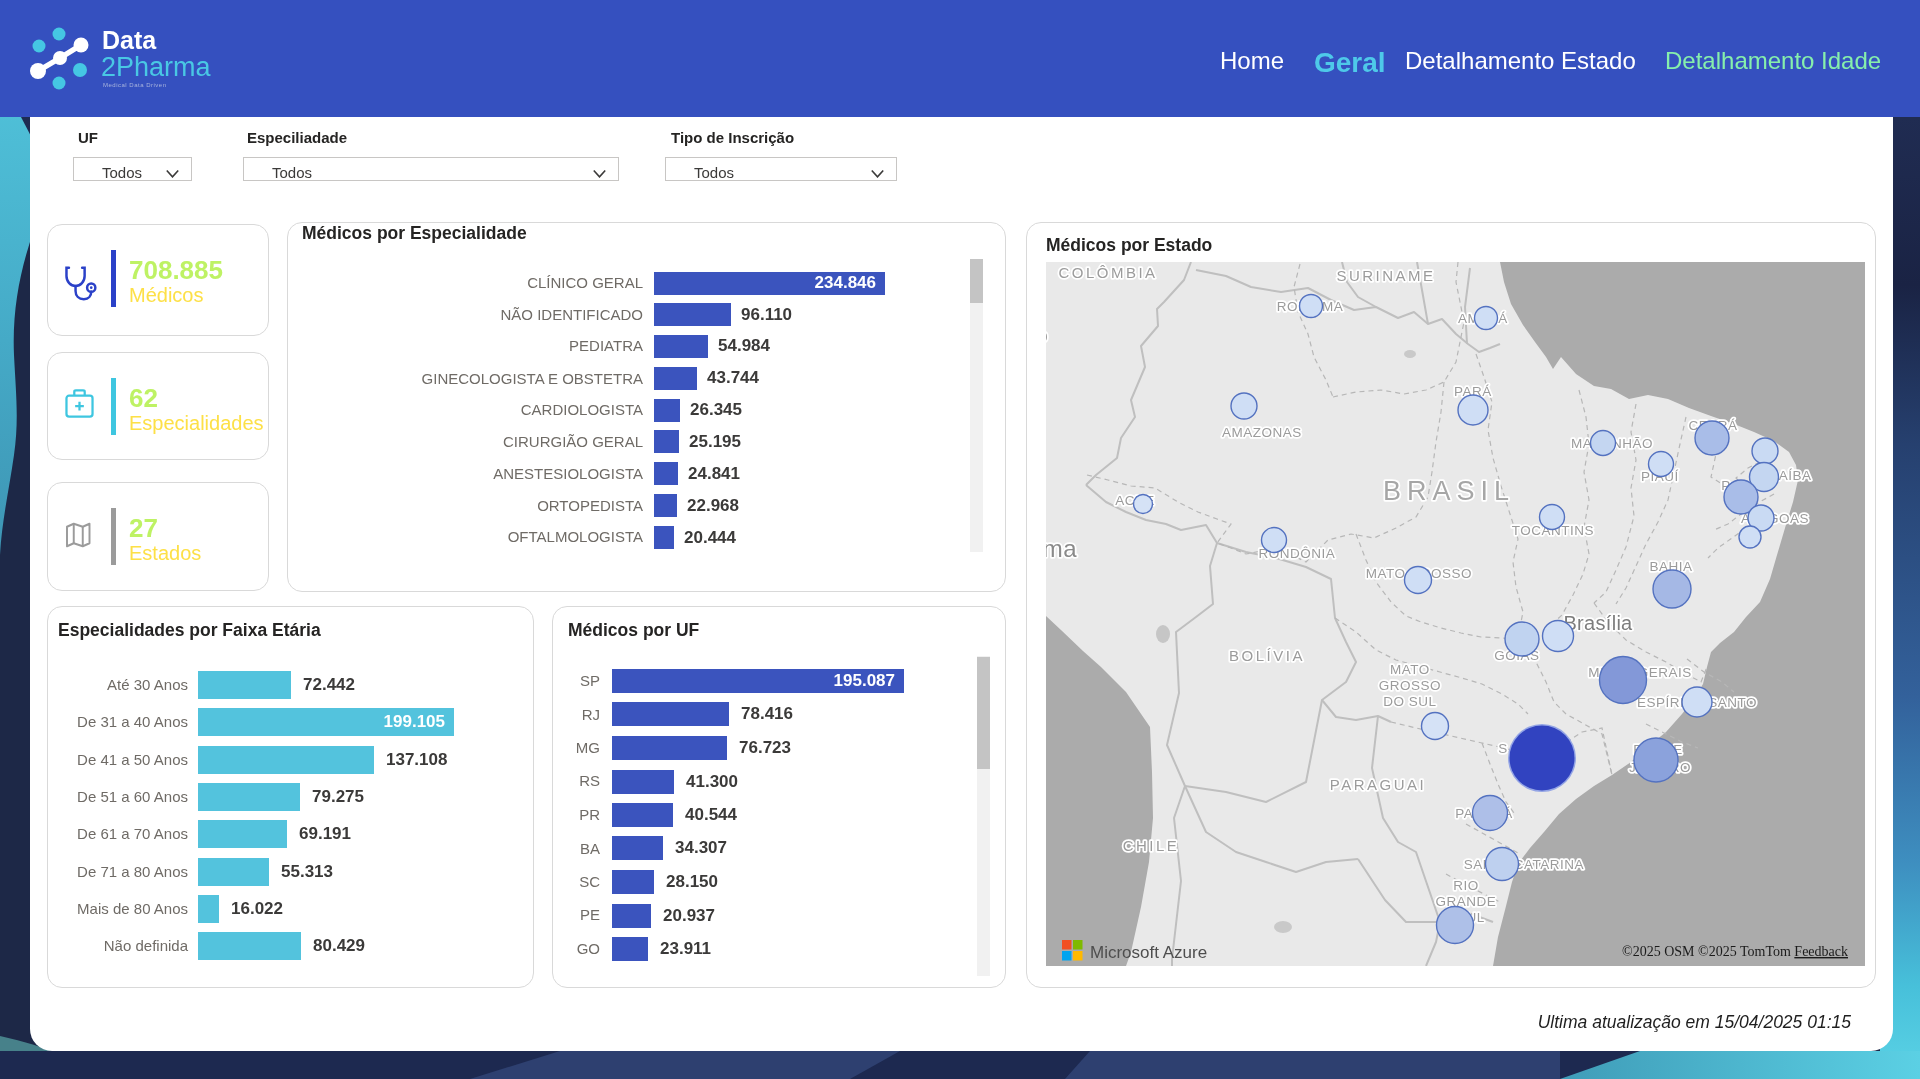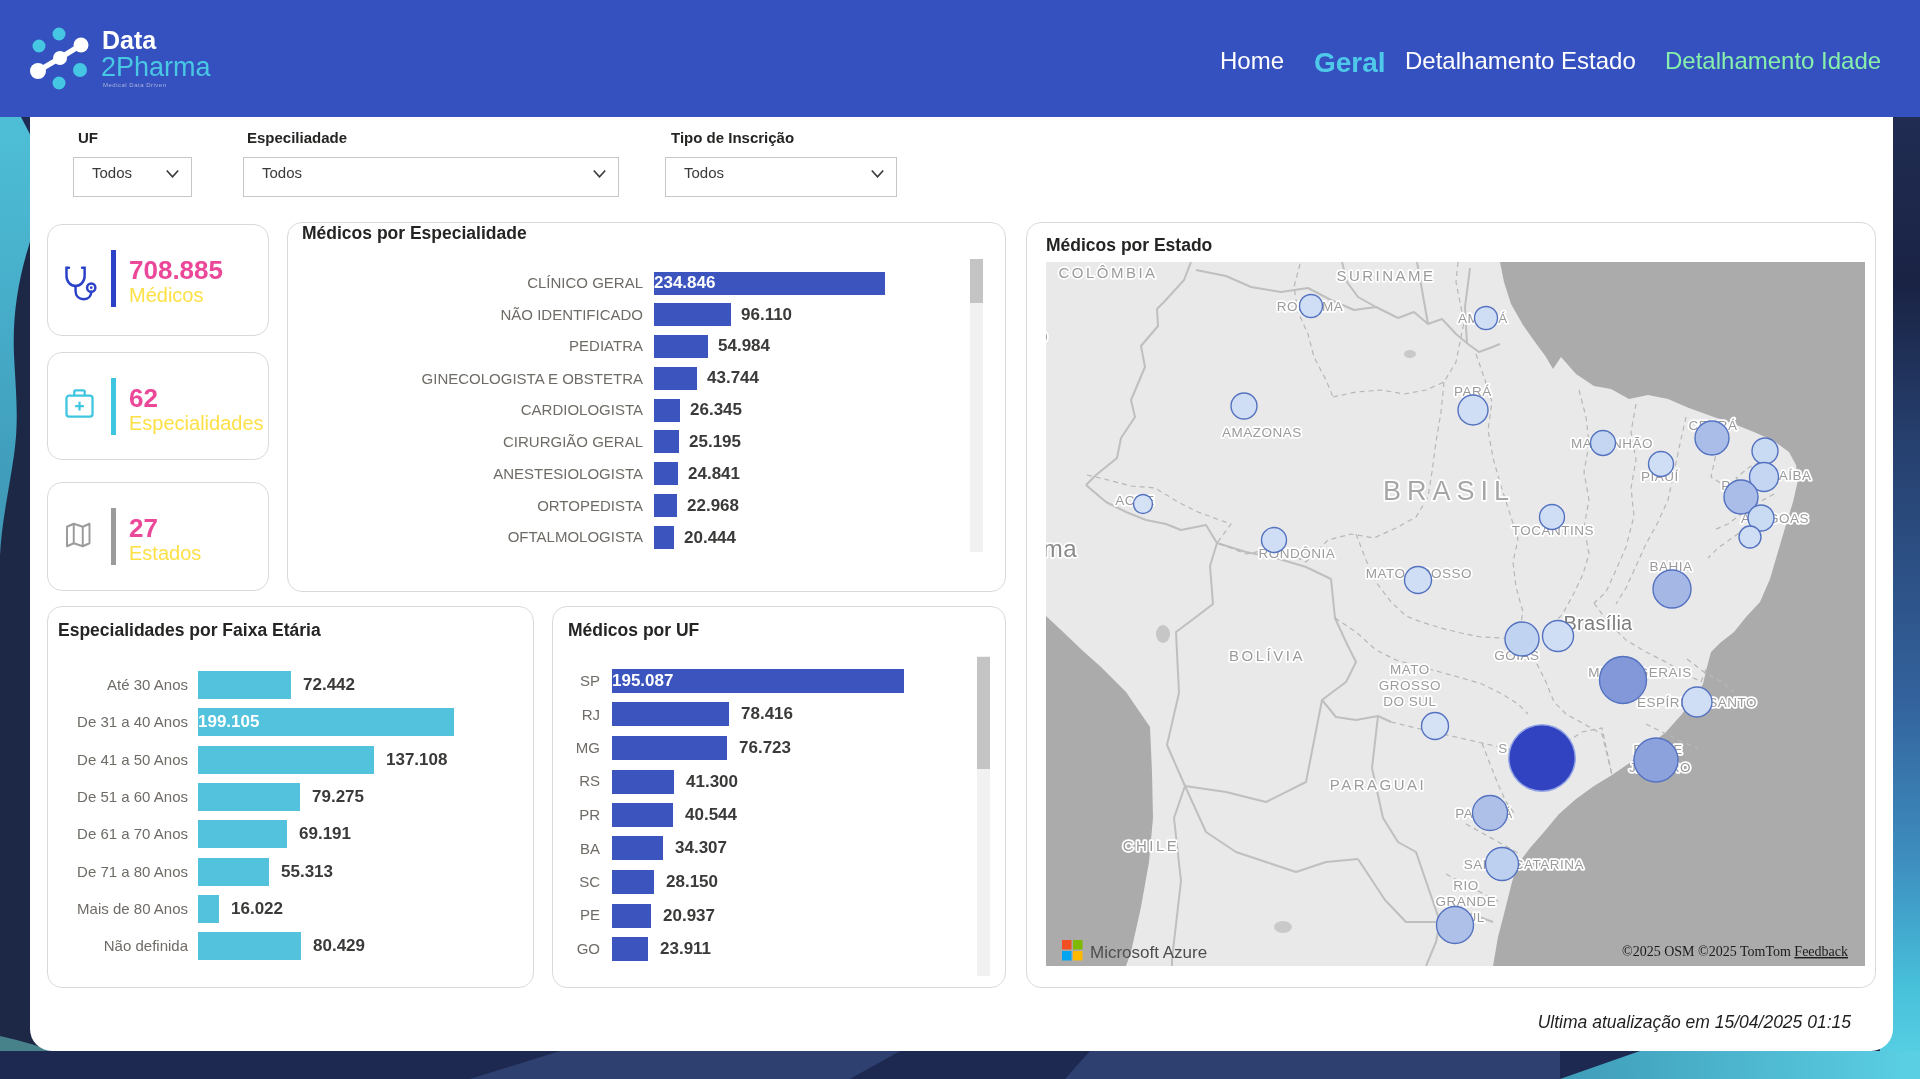--- a/index.html
+++ b/index.html
@@ -4,28 +4,28 @@
 <style>
 *{margin:0;padding:0;box-sizing:border-box}
 html,body{width:1920px;height:1079px;overflow:hidden}
 body{font-family:"Liberation Sans",sans-serif;position:relative;background:#1b2647}
 .abs{position:absolute}
 #header{position:absolute;left:0;top:0;width:1920px;height:117px;background:#3550bf}
 #panel{position:absolute;left:30px;top:117px;width:1863px;height:934px;background:#ffffff;border-radius:0 0 22px 22px}
 .card{position:absolute;background:#fff;border:1px solid #d9d9d9;border-radius:15px}
 .ctitle{position:absolute;font-weight:bold;font-size:17.5px;color:#252423;white-space:nowrap}
 .flabel{position:absolute;font-weight:bold;font-size:15px;color:#252423}
-.dropdown{position:absolute;height:40px;border:1px solid #c8c6c4;background:#fff;color:#3b3a39;font-size:15px;line-height:30px;padding-left:18px}
+.dropdown{position:absolute;height:24px;border:1px solid #c8c6c4;background:#fff;color:#3b3a39;font-size:15px;line-height:30px;padding-left:28px}
 .chev{position:absolute;right:11px;top:12px;width:15px;height:8px}
 .bar{position:absolute;background:#3b54be}
 .cbar{position:absolute;background:#53c3dd}
 .cat{position:absolute;color:#6f6b66;font-size:15px;text-align:right;white-space:nowrap}
 .val{position:absolute;color:#3b3a39;font-size:17px;font-weight:bold;white-space:nowrap}
-.vin{position:absolute;color:#ffffff;font-size:17px;font-weight:bold;text-align:left;white-space:nowrap}
-.kval{position:absolute;font-size:26px;font-weight:bold;color:#ec4899}
+.vin{position:absolute;color:#ffffff;font-size:17px;font-weight:bold;text-align:right;white-space:nowrap}
+.kval{position:absolute;font-size:26px;font-weight:bold;color:#bef264}
 .klab{position:absolute;font-size:20px;color:#fde047}
 .kbar{position:absolute;width:5px}
 .sctrack{position:absolute;background:#f1f1f1}
 .scthumb{position:absolute;background:#c4c4c4}
 </style>
 </head>
 <body>
 
 <svg id="bgdeco" style="position:absolute;left:0;top:0" width="1920" height="1079" viewBox="0 0 1920 1079">
   <rect x="0" y="0" width="1920" height="1079" fill="#1d2847"></rect>

